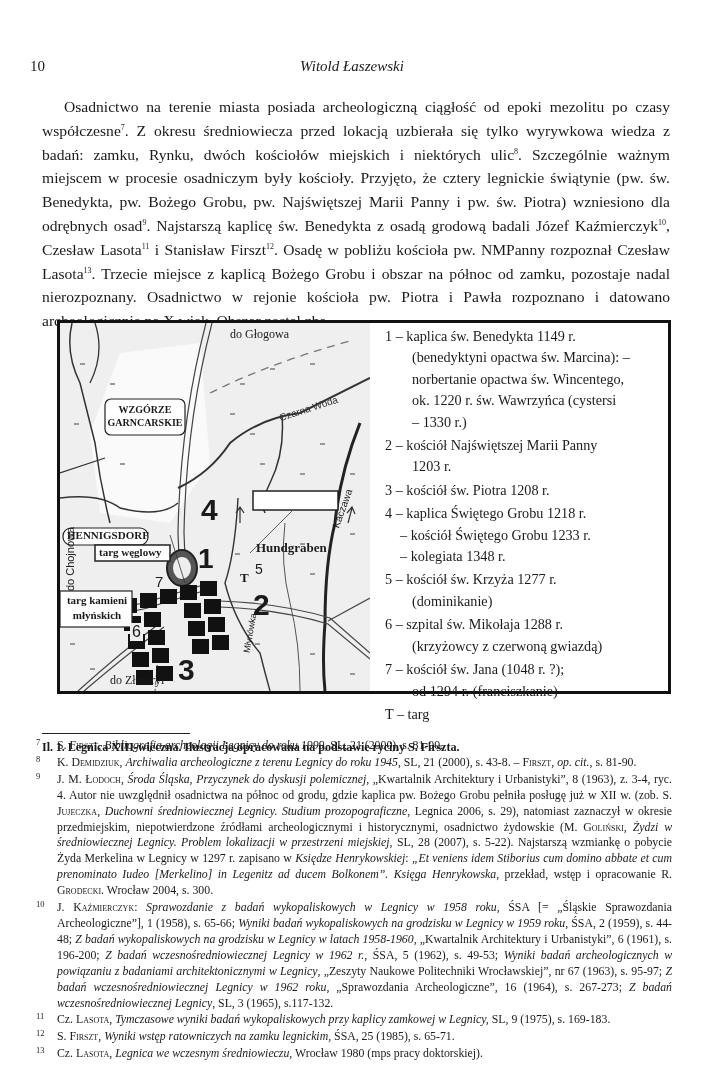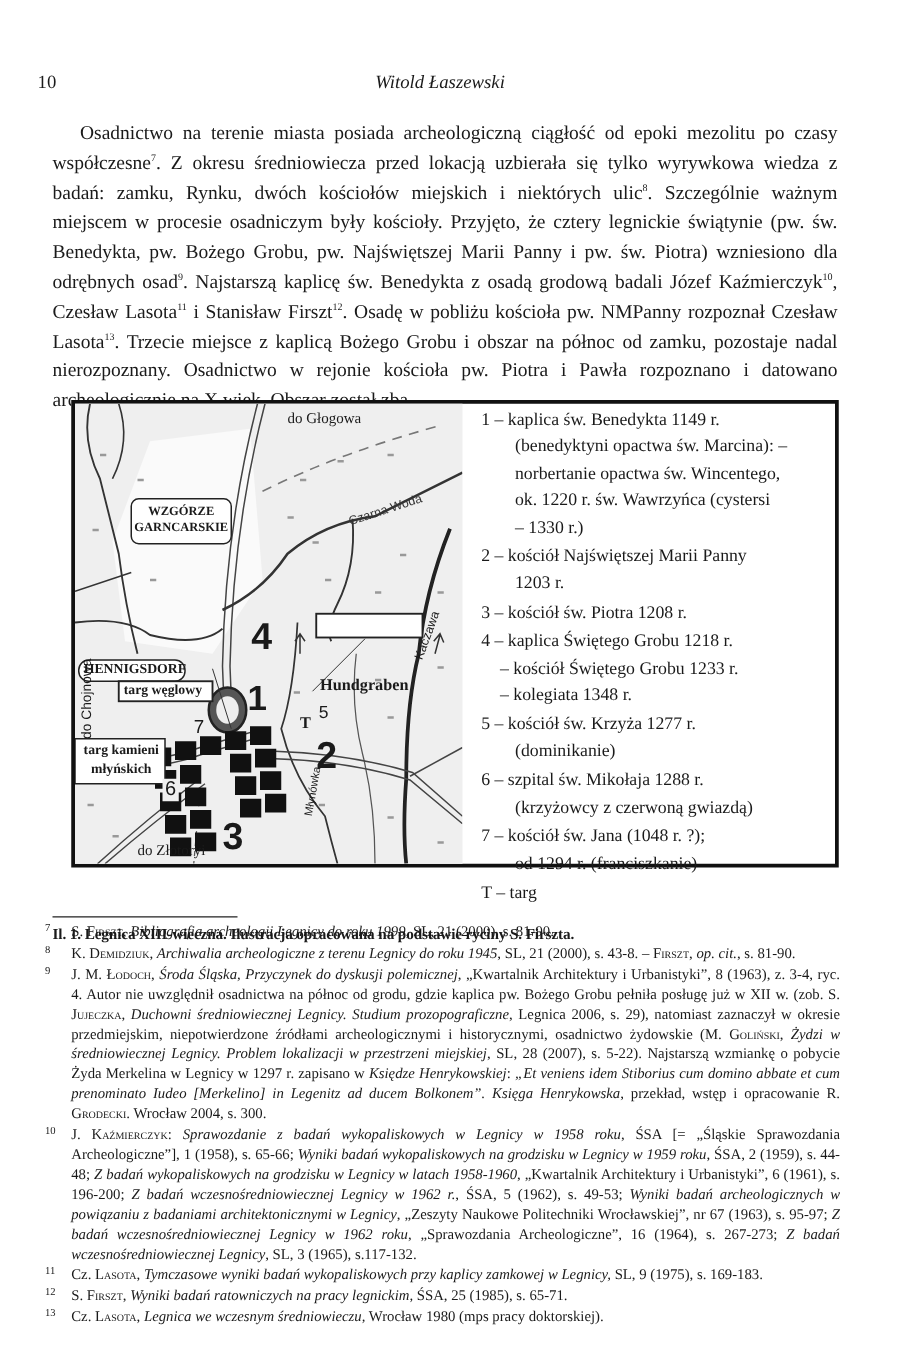--- a/index.html
+++ b/index.html
@@ -206,15 +206,15 @@
 
 <div class="caption">Il. 1. Legnica XIII-wieczna. Ilustracja opracowana na podstawie ryciny S. Firszta.</div>
 
 <div class="fn-rule"></div>
 <div class="footnotes" id="footnotes">
     <div class="fn"><span class="num">7</span><span>S. </span><span class="sc">Firszt</span><span>, </span><span class="it">Bibliografia archeologii Legnicy do roku 1999,</span><span> SL, 21 (2000), s. 81-90.</span></div>
     <div class="fn"><span class="num">8</span><span>K. </span><span class="sc">Demidziuk</span><span>, </span><span class="it">Archiwalia archeologiczne z terenu Legnicy do roku 1945</span><span>, SL, 21 (2000), s. 43-8. – </span><span class="sc">Firszt</span><span>, </span><span class="it">op. cit.</span><span>, s. 81-90.</span></div>
     <div class="fn"><span class="num">9</span><span>J. M. </span><span class="sc">Łodoch</span><span>, </span><span class="it">Środa Śląska, Przyczynek do dyskusji polemicznej</span><span>, „Kwartalnik Architektury i Urbanistyki”, 8 (1963), z. 3-4, ryc. 4. Autor nie uwzględnił osadnictwa na północ od grodu, gdzie kaplica pw. Bożego Grobu pełniła posługę już w XII w. (zob. S. </span><span class="sc">Jujeczka</span><span>, </span><span class="it">Duchowni średniowiecznej Legnicy. Studium prozopograficzne</span><span>, Legnica 2006, s. 29), natomiast zaznaczył w okresie przedmiejskim, niepotwierdzone źródłami archeologicznymi i historycznymi, osadnictwo żydowskie (M. </span><span class="sc">Goliński</span><span>, </span><span class="it">Żydzi w średniowiecznej Legnicy. Problem lokalizacji w przestrzeni miejskiej</span><span>, SL, 28 (2007), s. 5-22). Najstarszą wzmiankę o pobycie Żyda Merkelina w Legnicy w 1297 r. zapisano w </span><span class="it">Księdze Henrykowskiej</span><span>: </span><span class="it">„Et veniens idem Stiborius cum domino abbate et cum prenominato Iudeo [Merkelino] in Legenitz ad ducem Bolkonem”. Księga Henrykowska</span><span>, przekład, wstęp i opracowanie R. </span><span class="sc">Grodecki</span><span>. Wrocław 2004, s. 300.</span></div>
     <div class="fn"><span class="num">10</span><span>J. </span><span class="sc">Kaźmierczyk</span><span>: </span><span class="it">Sprawozdanie z badań wykopaliskowych w Legnicy w 1958 roku</span><span>, ŚSA [= „Śląskie Sprawozdania Archeologiczne”], 1 (1958), s. 65-66; </span><span class="it">Wyniki badań wykopaliskowych na grodzisku w Legnicy w 1959 roku</span><span>, ŚSA, 2 (1959), s. 44-48; </span><span class="it">Z badań wykopaliskowych na grodzisku w Legnicy w latach 1958-1960</span><span>, „Kwartalnik Architektury i Urbanistyki”, 6 (1961), s. 196-200; </span><span class="it">Z badań wczesnośredniowiecznej Legnicy w 1962 r.</span><span>, ŚSA, 5 (1962), s. 49-53; </span><span class="it">Wyniki badań archeologicznych w powiązaniu z badaniami architektonicznymi w Legnicy</span><span>, „Zeszyty Naukowe Politechniki Wrocławskiej”, nr 67 (1963), s. 95-97; </span><span class="it">Z badań wczesnośredniowiecznej Legnicy w 1962 roku</span><span>, „Sprawozdania Archeologiczne”, 16 (1964), s. 267-273; </span><span class="it">Z badań wczesnośredniowiecznej Legnicy</span><span>, SL, 3 (1965), s.117-132.</span></div>
     <div class="fn"><span class="num">11</span><span>Cz. </span><span class="sc">Lasota</span><span>, </span><span class="it">Tymczasowe wyniki badań wykopaliskowych przy kaplicy zamkowej w Legnicy,</span><span> SL, 9 (1975), s. 169-183.</span></div>
-    <div class="fn"><span class="num">12</span><span>S. </span><span class="sc">Firszt</span><span>, </span><span class="it">Wyniki badań ratowniczych na pracy legnickim,</span><span> ŚSA, 25 (1985), s. 65-71.</span></div>
+    <div class="fn"><span class="num">12</span><span>S. </span><span class="sc">Firszt</span><span>, </span><span class="it">Wyniki wstęp ratowniczych na zamku legnickim,</span><span> ŚSA, 25 (1985), s. 65-71.</span></div>
     <div class="fn"><span class="num">13</span><span>Cz. </span><span class="sc">Lasota</span><span>, </span><span class="it">Legnica we wczesnym średniowieczu,</span><span> Wrocław 1980 (mps pracy doktorskiej).</span></div>
   </div>
 
 </body></html>

